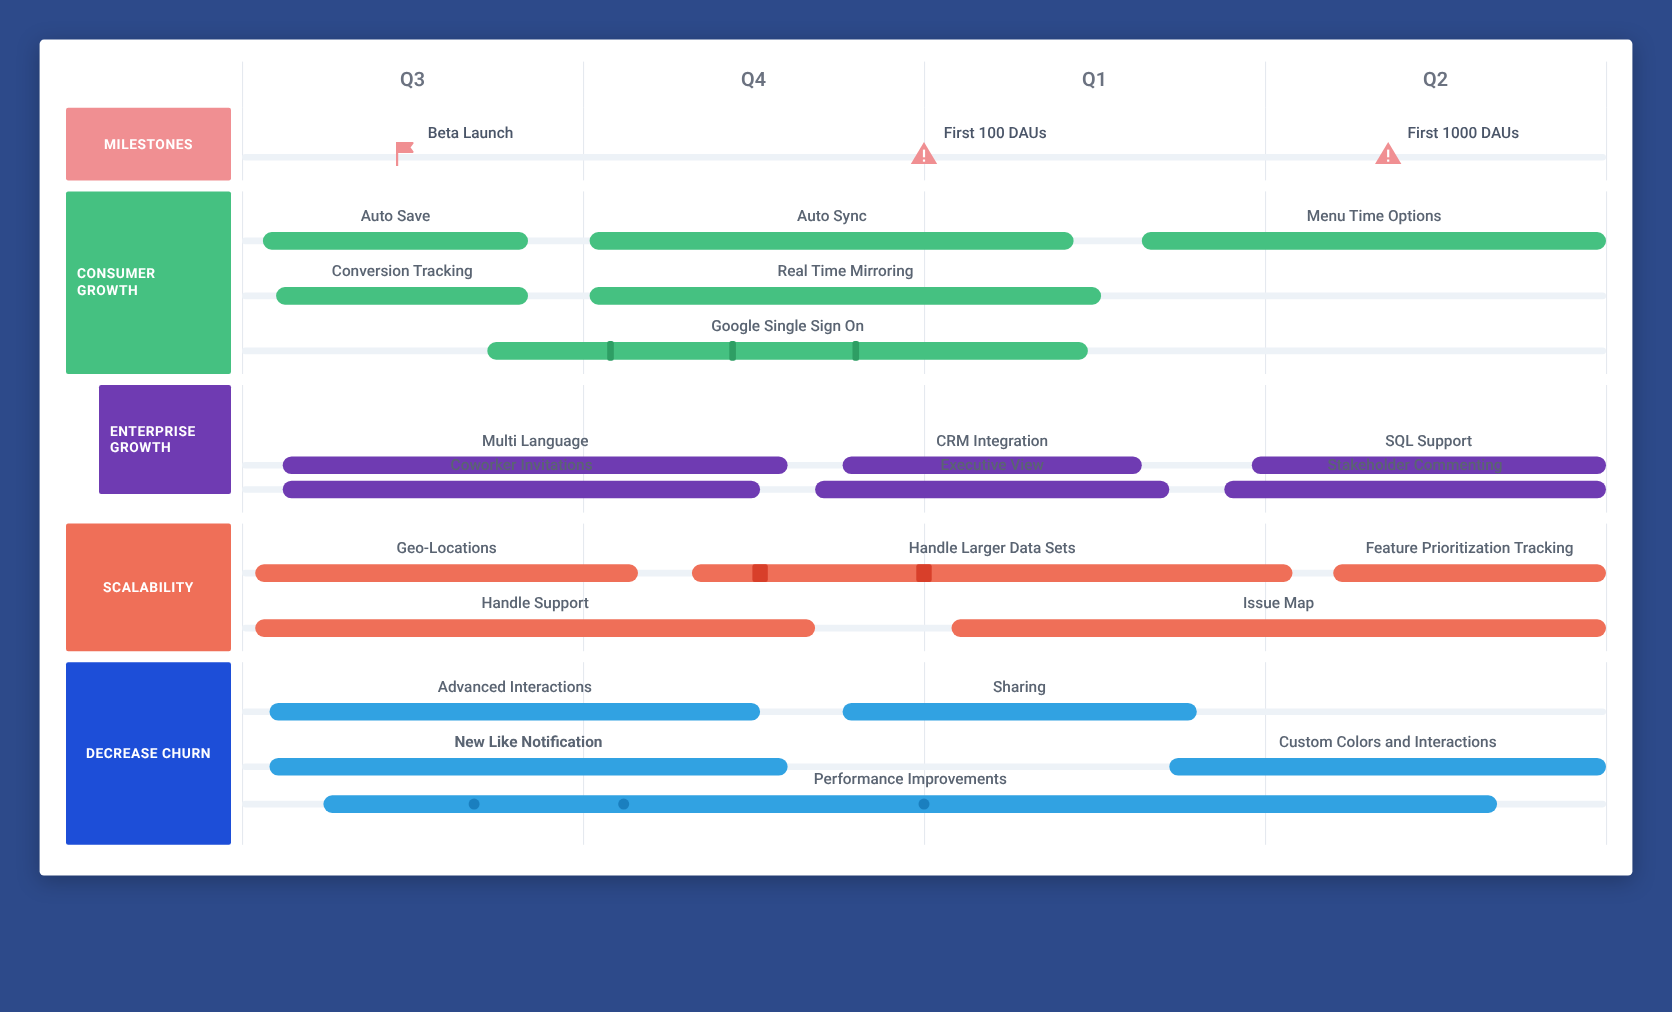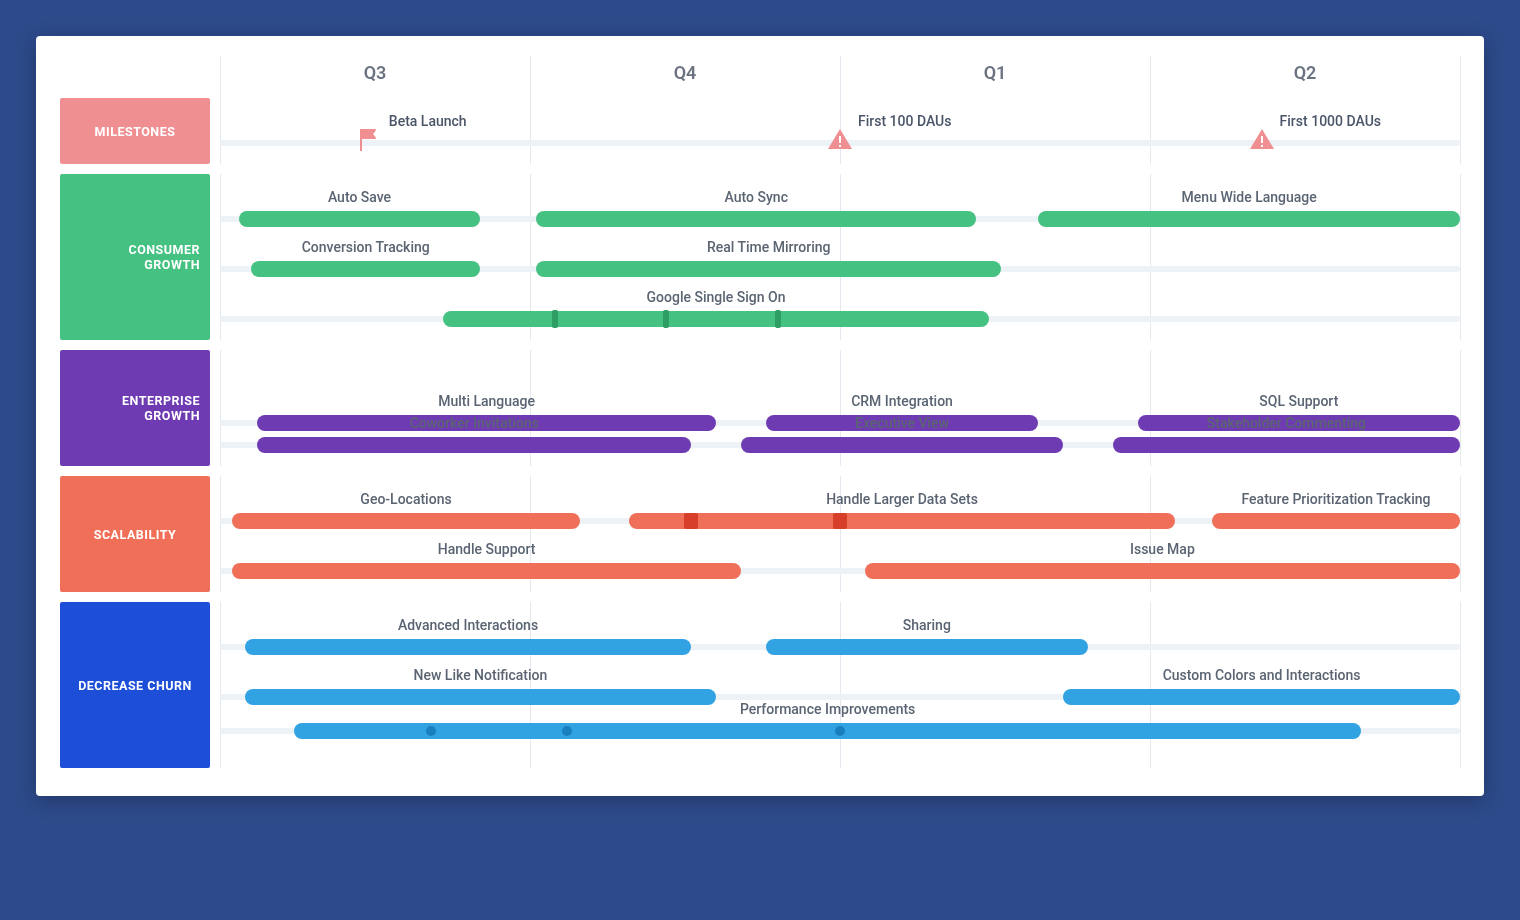--- a/index.html
+++ b/index.html
@@ -57,21 +57,21 @@
   }
   
   .lane-label {
     display: flex;
     align-items: center;
     justify-content: center;
     color: #fff;
     font-size: 12.5px;
     font-weight: 700;
     letter-spacing: .5px;
-    text-align: right;
+    text-align: left;
     padding: 12px 10px;
     border-radius: 2px;
   }
   .lane-block {
     position: relative;
   }
   .row {
     position: relative;
     height: 50px;
   }
@@ -206,41 +206,41 @@
         <div class="gridline" style="left: 50%;"></div>
         <div class="gridline" style="left: 75%;"></div>
         <div class="gridline" style="left: 100%;"></div>
         <div class="row" style="top: 8px; position: absolute; left: 0px; right: 0px;">
           <div class="track"></div>
           <div class="bar" style="left: 1.5%; width: 19.5%; background: rgb(69, 193, 129);"></div>
           <div class="bar-label" style="left: 11.25%;">Auto Save</div>
           <div class="bar" style="left: 25.5%; width: 35.5%; background: rgb(69, 193, 129);"></div>
           <div class="bar-label" style="left: 43.25%;">Auto Sync</div>
           <div class="bar" style="left: 66%; width: 34%; background: rgb(69, 193, 129);"></div>
-          <div class="bar-label" style="left: 83%;">Menu Wide Language</div>
+          <div class="bar-label" style="left: 83%;">Menu Time Options</div>
         </div>
         <div class="row" style="top: 58px; position: absolute; left: 0px; right: 0px;">
           <div class="track"></div>
           <div class="bar" style="left: 2.5%; width: 18.5%; background: rgb(69, 193, 129);"></div>
           <div class="bar-label" style="left: 11.75%;">Conversion Tracking</div>
           <div class="bar" style="left: 25.5%; width: 37.5%; background: rgb(69, 193, 129);"></div>
           <div class="bar-label" style="left: 44.25%;">Real Time Mirroring</div>
         </div>
         <div class="row" style="top: 108px; position: absolute; left: 0px; right: 0px;">
           <div class="track"></div>
           <div class="bar" style="left: 18%; width: 44%; background: rgb(69, 193, 129);"></div>
           <div class="bar-label" style="left: 40%;">Google Single Sign On</div>
           <div class="tick" style="left: calc(27% - 3px); background: rgb(46, 158, 100);"></div>
           <div class="tick" style="left: calc(36% - 3px); background: rgb(46, 158, 100);"></div>
           <div class="tick" style="left: calc(45% - 3px); background: rgb(46, 158, 100);"></div>
         </div>
       </div>
       <div class="lane-separator"></div>
       <div class="lane-separator"></div>
-      <div class="lane-label" style="background: rgb(111, 59, 178); height: 116px;">ENTERPRISE GROWTH</div>
+      <div class="lane-label" style="background: rgb(111, 59, 178); height: 99px; margin-left: 30px;">ENTERPRISE GROWTH</div>
       <div class="lane-block timeline-area" style="height: 116px;">
         <div class="gridline" style="left: 0%;"></div>
         <div class="gridline" style="left: 25%;"></div>
         <div class="gridline" style="left: 50%;"></div>
         <div class="gridline" style="left: 75%;"></div>
         <div class="gridline" style="left: 100%;"></div>
         <div class="row" style="top: 8px; position: absolute; left: 0px; right: 0px; margin-top: 28px;">
           <div class="track"></div>
           <div class="bar" style="left: 3%; width: 37%; background: rgb(111, 59, 178);"></div>
           <div class="bar-label" style="left: 21.5%;">Multi Language</div>
@@ -299,21 +299,21 @@
         <div class="row" style="top: 8px; position: absolute; left: 0px; right: 0px;">
           <div class="track"></div>
           <div class="bar" style="left: 2%; width: 36%; background: rgb(49, 162, 226);"></div>
           <div class="bar-label" style="left: 20%;">Advanced Interactions</div>
           <div class="bar" style="left: 44%; width: 26%; background: rgb(49, 162, 226);"></div>
           <div class="bar-label" style="left: 57%;">Sharing</div>
         </div>
         <div class="row" style="top: 58px; position: absolute; left: 0px; right: 0px;">
           <div class="track"></div>
           <div class="bar" style="left: 2%; width: 38%; background: rgb(49, 162, 226);"></div>
-          <div class="bar-label" style="left: 21%;">New Like Notification</div>
+          <div class="bar-label" style="left: 21%; font-weight: bold;">New Like Notification</div>
           <div class="bar" style="left: 68%; width: 32%; background: rgb(49, 162, 226);"></div>
           <div class="bar-label" style="left: 84%;">Custom Colors and Interactions</div>
         </div>
         <div class="row" style="top: 92px; position: absolute; left: 0px; right: 0px;">
           <div class="track"></div>
           <div class="bar" style="left: 6%; width: 86%; background: rgb(49, 162, 226);"></div>
           <div class="bar-label" style="left: 49%;">Performance Improvements</div>
           <div class="dot" style="left: calc(17% - 5px); background: rgb(26, 127, 191);"></div>
           <div class="dot" style="left: calc(28% - 5px); background: rgb(26, 127, 191);"></div>
           <div class="dot" style="left: calc(50% - 5px); background: rgb(26, 127, 191);"></div>

